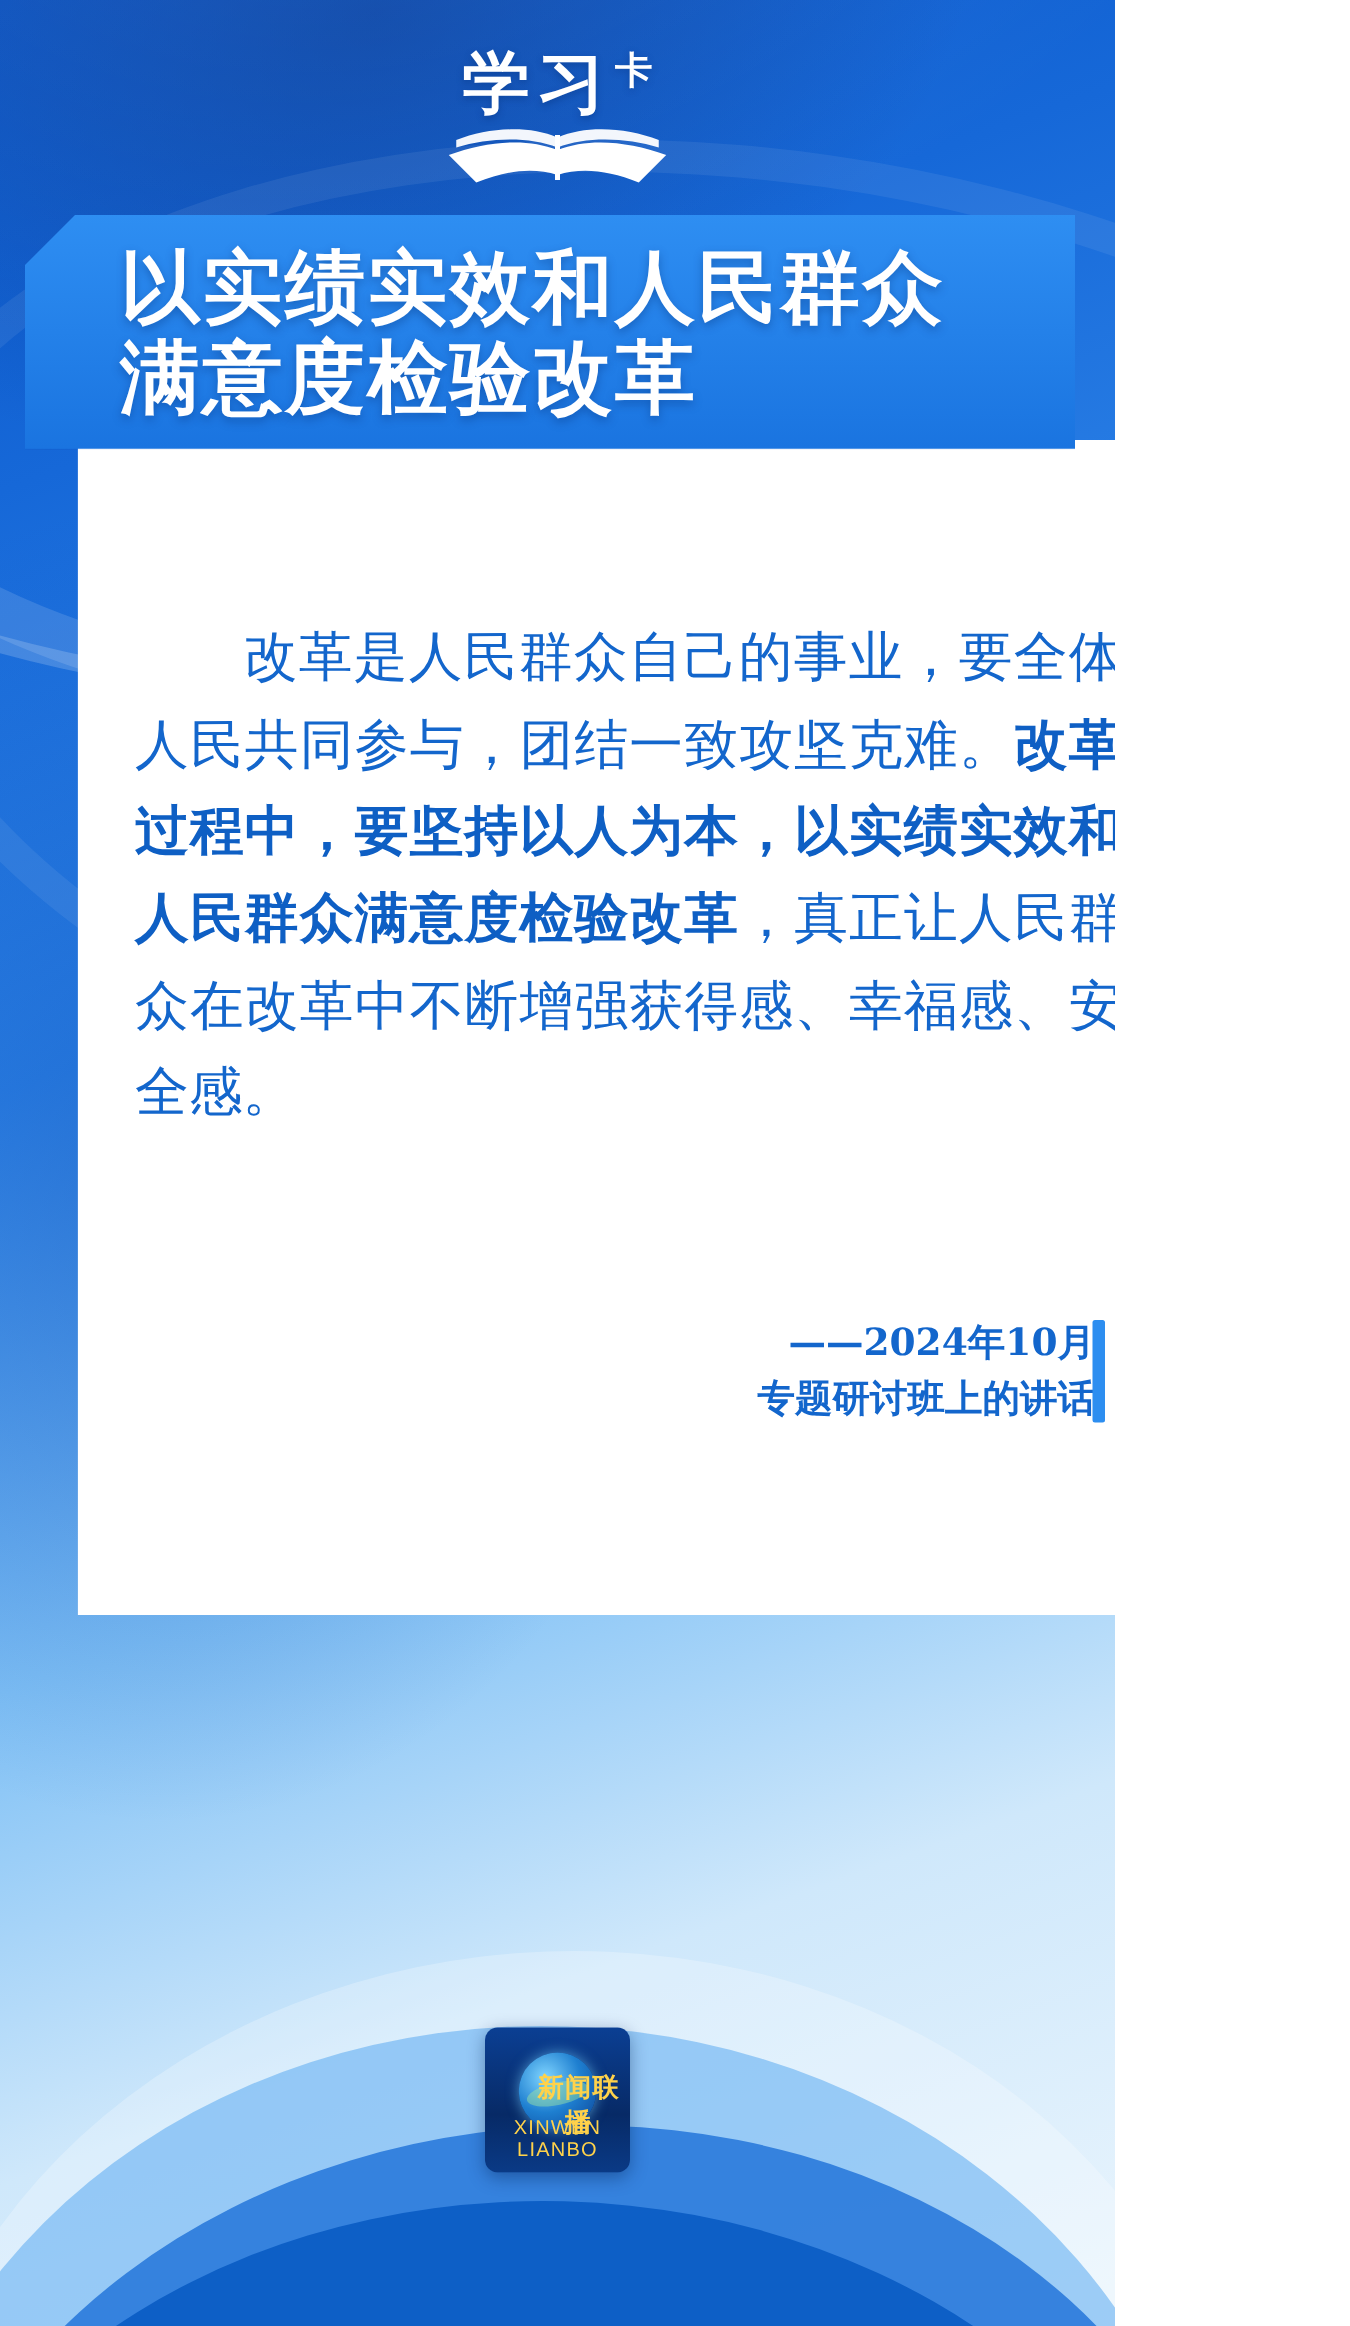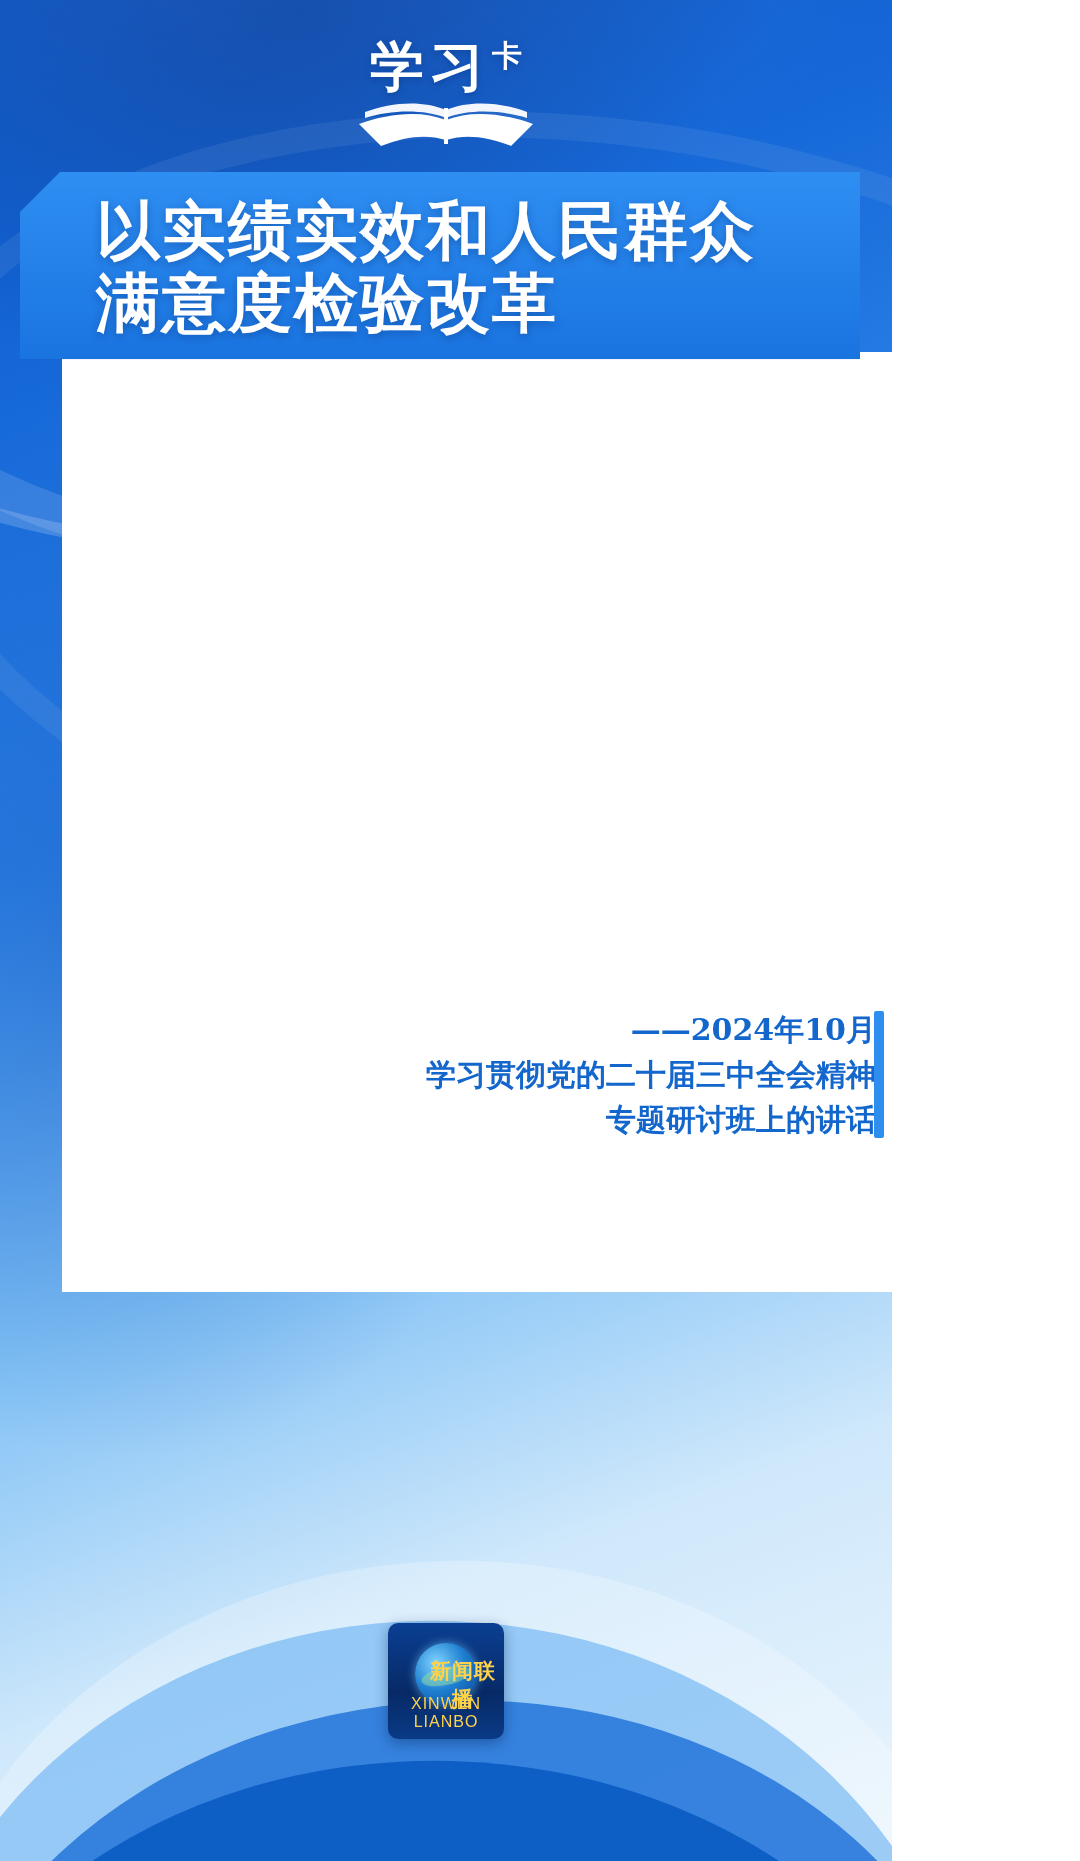--- a/index.html
+++ b/index.html
@@ -281,25 +281,27 @@
   </div>
 
   <div class="banner">
     <div class="banner-inner">
       <div class="banner-title">以实绩实效和人民群众
 满意度检验改革</div>
     </div>
   </div>
 
   <div class="card">
+    <div class="quote">
+      <span class="indent"></span><span>改革是人民群众自己的事业，要全体人民共同参与，团结一致攻坚克难。</span><b>改革过程中，要坚持以人为本，以实绩实效和人民群众满意度检验改革</b><span>，真正让人民群众在改革中不断增强获得感、幸福感、安全感。</span>
+    </div>
 
     <div class="attrib">
       <div class="attrib-bar"></div>
       <div>——2024年10月</div>
-      <div>学习贯彻党的二十届三中全会精神</div>
       <div>专题研讨班上的讲话</div>
     </div>
   </div>
 
   <div class="wave wv1"></div>
   <div class="wave wv2"></div>
   <div class="wave wv3"></div>
   <div class="wave wv4"></div>
 
   <div class="footer">

